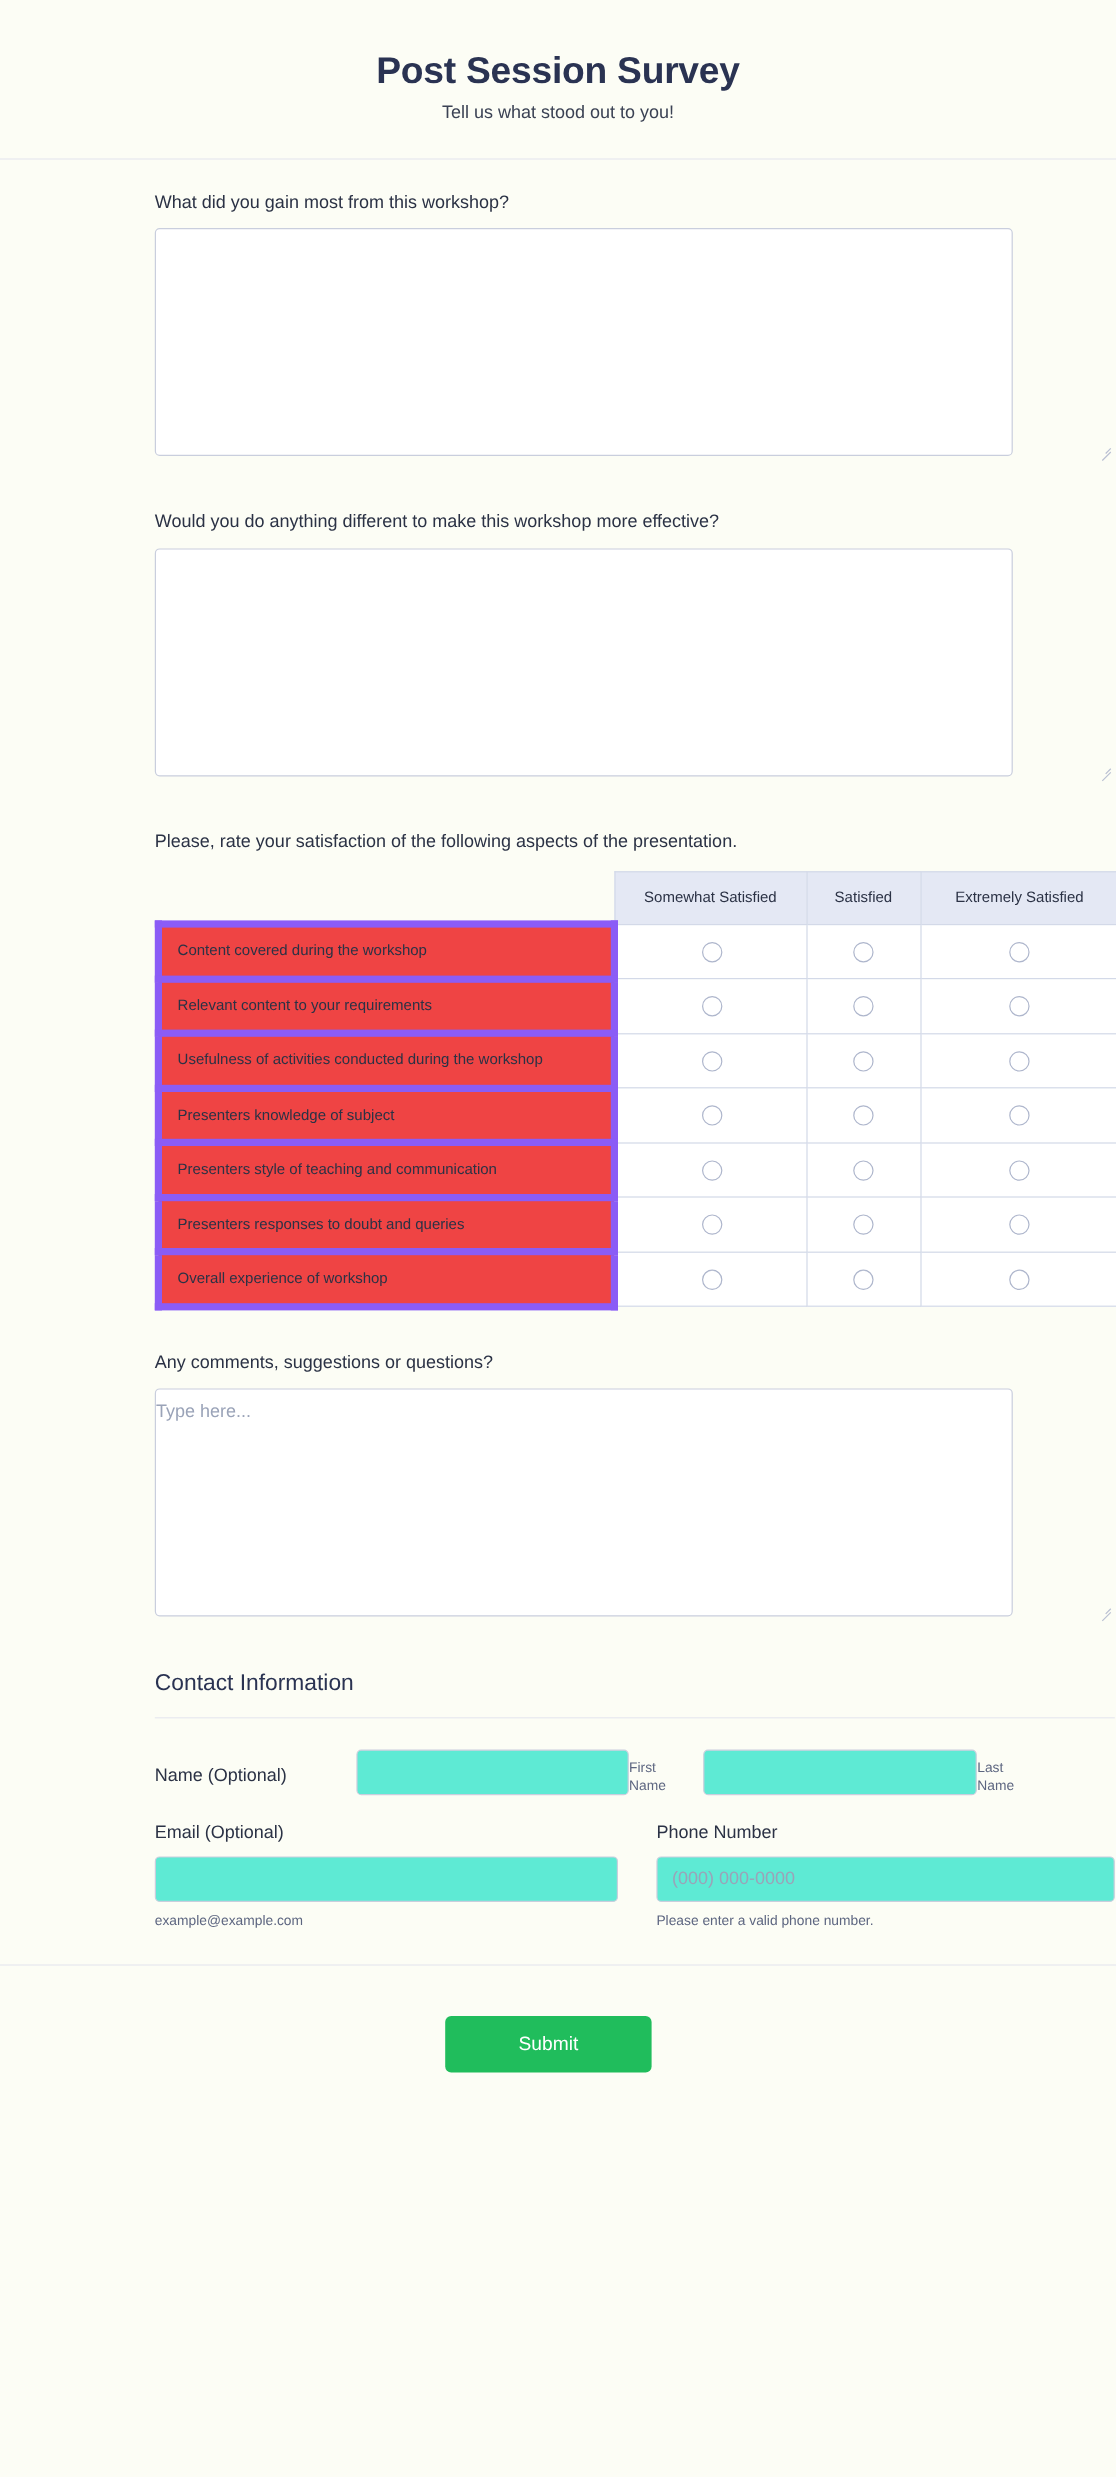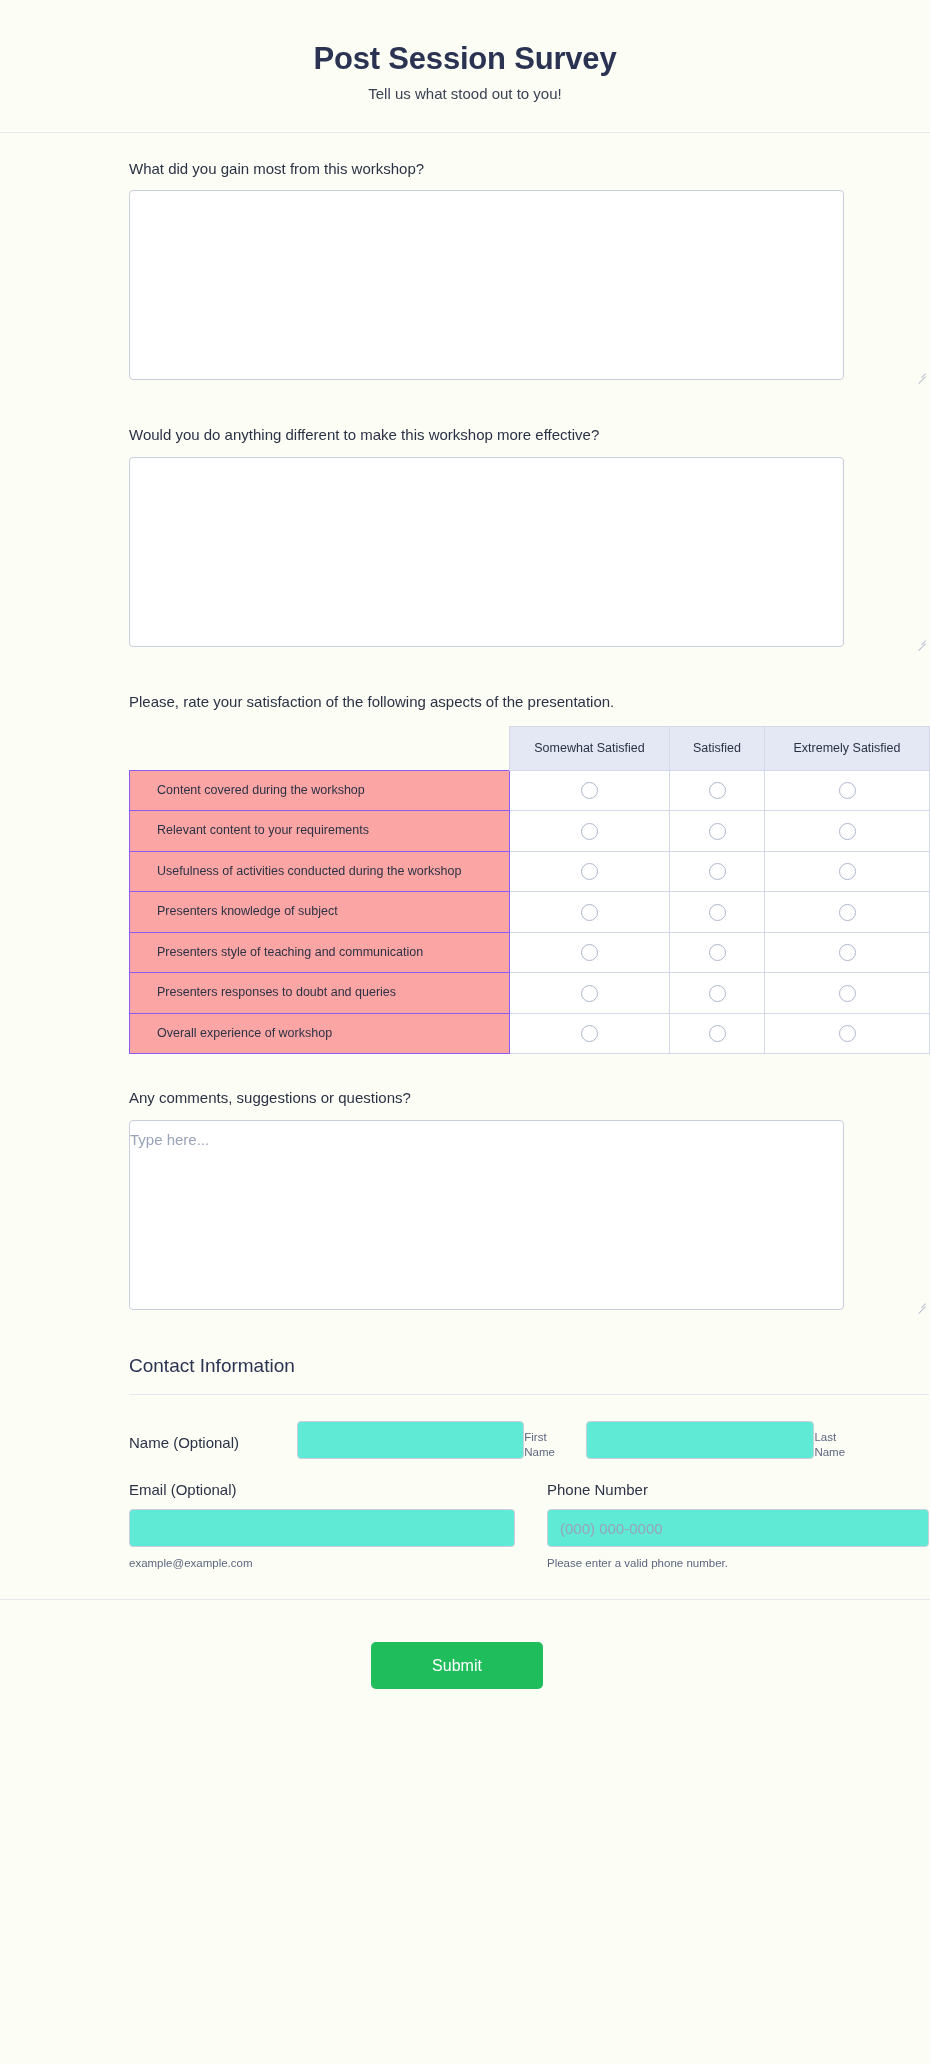--- a/index.html
+++ b/index.html
@@ -107,23 +107,23 @@
     border: 1px solid #d3d9e8;
     color: #2b3245;
     font-weight: normal;
     font-size: 12.5px;
     text-align: center;
     padding: 13px 6px;
     line-height: 1.35;
     vertical-align: middle;
   }
   table.matrix tbody td.rowlabel {
-    background: #fca5a5;
-    border: 1px solid #8b5cf6;
-    padding: 11px 27px;
+    background: #ef4444;
+    border: 6px solid #8b5cf6;
+    padding: 11px 13px;
     font-size: 12.5px;
     line-height: 1.4;
     color: #2b3245;
     vertical-align: middle;
   }
   table.matrix tbody td.cell {
     background: #ffffff;
     border: 1px solid #d3d9e8;
     text-align: center;
     padding: 11px 6px;

